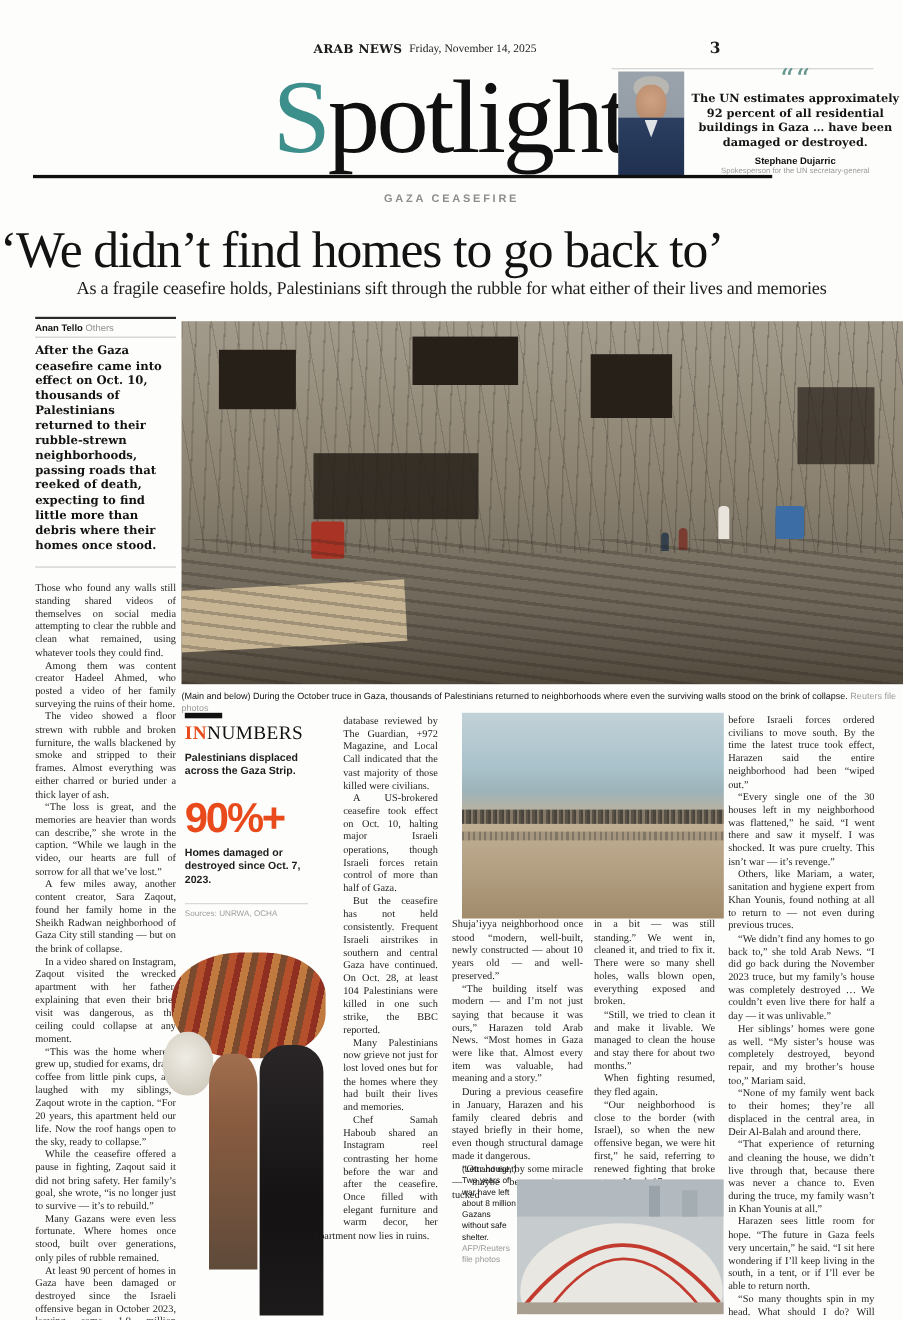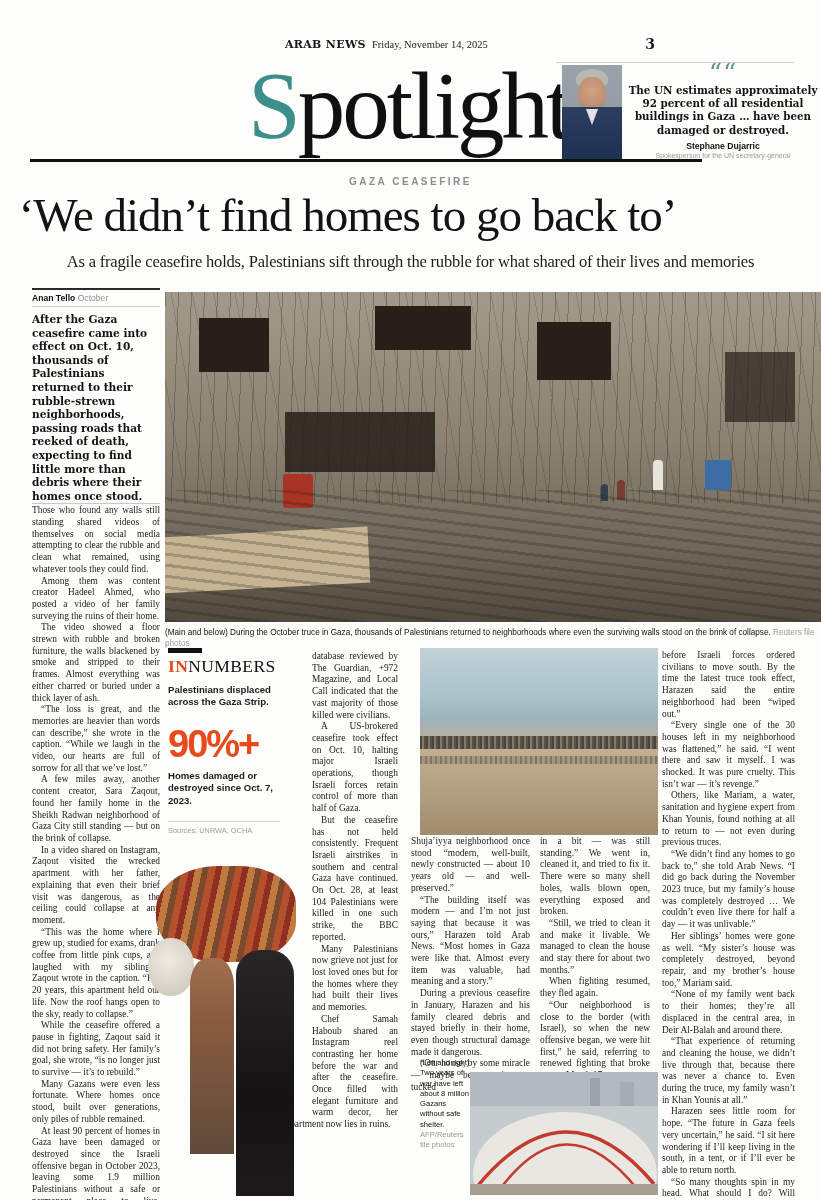--- a/index.html
+++ b/index.html
@@ -32,36 +32,36 @@
   .pull-quote{position:absolute;left:628px;top:66px;width:190px;text-align:center;}
   .quote-icon{font-family:"DejaVu Serif",serif;font-size:26px;line-height:14px;color:#64958f;letter-spacing:1px;}
   .quote-text{margin-top:4px;font-family:"DejaVu Serif",serif;font-weight:bold;font-size:10.3px;line-height:1.28;color:#141414;}
   .quote-author{margin-top:4px;font-family:"Liberation Sans",sans-serif;font-weight:bold;font-size:8.6px;color:#111;}
   .quote-role{margin-top:1px;font-family:"Liberation Sans",sans-serif;font-size:7px;color:#9a9a9a;}
 
   
   .kicker{position:absolute;left:0;top:176px;width:821px;text-align:center;
           font-family:"Liberation Sans",sans-serif;font-weight:bold;font-size:10px;
           letter-spacing:2.5px;color:#8d8d8d;}
-  .headline{position:absolute;left:0;top:188px;width:695px;text-align:center;
+  .headline{position:absolute;left:0;top:201px;width:695px;
             font-family:"Liberation Serif",serif;font-size:47px;letter-spacing:-1px;color:#131313;}
   .subhead{position:absolute;left:0;top:252px;width:821px;text-align:center;
            font-family:"Liberation Serif",serif;font-size:16.5px;letter-spacing:-.2px;color:#1c1c1c;}
 
   
   .bodycol p{margin:0;font-size:9.4px;line-height:11.7px;text-align:justify;color:#1c1c1c;}
   .bodycol p + p{text-indent:9px;}
   .col-a{position:absolute;left:32px;top:288px;width:128px;}
   .byline{border-top:2px solid #2a2a2a;padding:3px 0 3px 0;font-family:"Liberation Sans",sans-serif;font-size:8.6px;}
   .byline-name{font-weight:bold;color:#111;}
   .byline-location{color:#8f8f8f;}
   .byline{border-bottom:1px solid #c9c9c9;margin-bottom:6px;}
   .lede p{font-family:"DejaVu Serif",serif;font-weight:bold;font-size:10.6px;line-height:13.6px;
           text-align:left;color:#141414;}
-  .lede{border-bottom:1px solid #c9c9c9;padding-bottom:0;margin-bottom:1px;}
+  .lede{border-bottom:1px solid #c9c9c9;padding-bottom:12px;margin-bottom:14px;}
 
   .col-b{position:absolute;left:286px;top:651px;width:112px;}
   .col-b::before{content:"";float:left;width:26px;height:190px;margin-top:268px;}
   .col-c{position:absolute;left:411px;top:836px;width:119px;}
   .col-d{position:absolute;left:540px;top:836px;width:110px;}
   .col-e{position:absolute;left:662px;top:650px;width:133px;}
 
   
   .main-photo{position:absolute;left:165px;top:292px;width:656px;height:330px;overflow:hidden;
       background:linear-gradient(180deg,#a29a8a 0%,#8b8271 45%,#6e675a 78%,#52493d 100%);}
@@ -136,25 +136,25 @@
   <div class="pull-quote">
     <div class="quote-icon">““</div>
     <div class="quote-text">The UN estimates approximately 92 percent of all residential buildings in Gaza … have been damaged or destroyed.</div>
     <div class="quote-author">Stephane Dujarric</div>
     <div class="quote-role">Spokesperson for the UN secretary-general</div>
   </div>
   <div class="masthead-rule"></div>
 
   <div class="kicker">GAZA CEASEFIRE</div>
   <div class="headline">‘We didn’t find homes to go back to’</div>
-  <div class="subhead">As a fragile ceasefire holds, Palestinians sift through the rubble for what shared of their lives and memories</div>
+  <div class="subhead">As a fragile ceasefire holds, Palestinians sift through the rubble for what either of their lives and memories</div>
 
   <div class="col-a bodycol">
     <div class="byline"><span class="byline-name">Anan Tello</span>
-      <span class="byline-location">October</span></div>
+      <span class="byline-location">Others</span></div>
     <div class="lede">
       <p>After the Gaza ceasefire came into effect on Oct. 10, thousands of Palestinians returned to their rubble-strewn neighborhoods, passing roads that reeked of death, expecting to find little more than debris where their homes once stood.</p>
     </div>
     <div>
 
     <p>Those who found any walls still standing shared videos of themselves on social media attempting to clear the rubble and clean what remained, using whatever tools they could find.</p>
         <p>Among them was content creator Hadeel Ahmed, who posted a video of her family surveying the ruins of their home.</p>
         <p>The video showed a floor strewn with rubble and broken furniture, the walls blackened by smoke and stripped to their frames. Almost everything was either charred or buried under a thick layer of ash.</p>
         <p>“The loss is great, and the memories are heavier than words can describe,” she wrote in the caption. “While we laugh in the video, our hearts are full of sorrow for all that we’ve lost.”</p>
         <p>A few miles away, another content creator, Sara Zaqout, found her family home in the Sheikh Radwan neighborhood of Gaza City still standing — but on the brink of collapse.</p>

